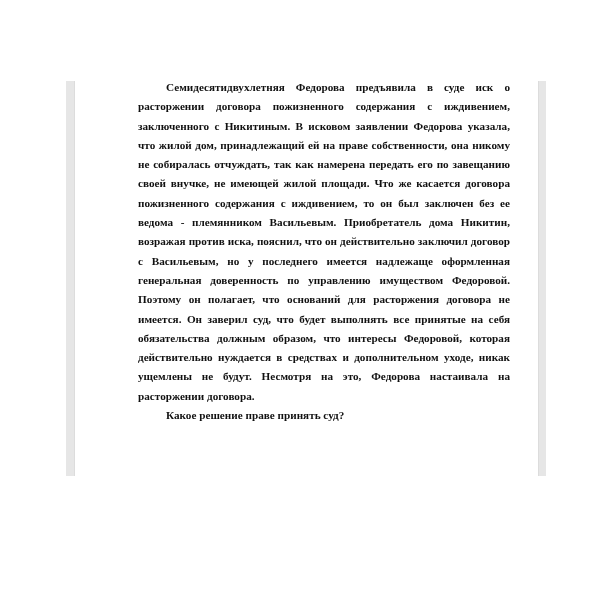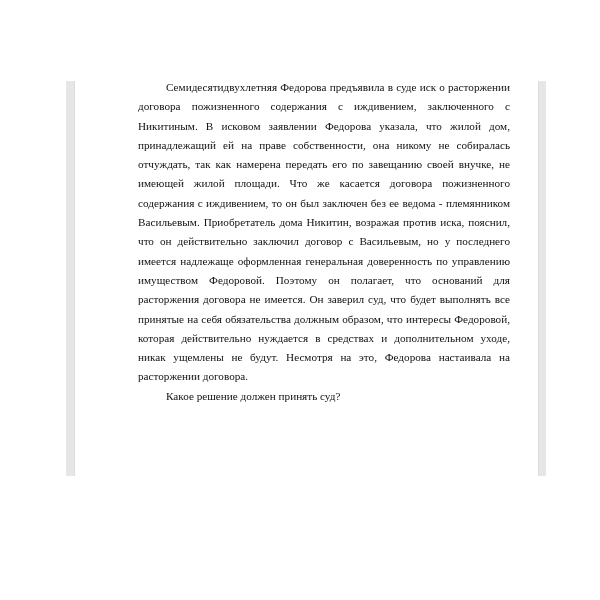--- a/index.html
+++ b/index.html
@@ -4,24 +4,24 @@
 <style>
   html, body { margin: 0; padding: 0; background: #ffffff; }
   body { width: 600px; height: 600px; position: relative; overflow: hidden; }
   .bar { position: absolute; top: 81px; height: 395px; background: #e6e6e6; }
   .bar.left { left: 66px; width: 8px; border-right: 1px solid #dcdcdc; }
   .bar.right { left: 538px; width: 7px; border-left: 1px solid #dcdcdc; }
   .page { position: absolute; left: 138px; top: 78px; width: 372px;
           font-family: "Liberation Serif", "DejaVu Serif", serif;
           font-size: 11.2px; line-height: 19.3px; color: #111; }
   .page p { margin: 0; text-align: justify; text-indent: 28px; }
-  .page p.last-line-left { text-align-last: left; }
+  .page p.last-line-left { text-align-last: left; font-weight: bold; }
 </style>
 </head>
 <body>
 
 <div class="bar left"></div>
 <div class="bar right"></div>
 
 <div class="page">
   <p class="last-line-left">Семидесятидвухлетняя Федорова предъявила в суде иск о расторжении договора пожизненного содержания с иждивением, заключенного с Никитиным. В исковом заявлении Федорова указала, что жилой дом, принадлежащий ей на праве собственности, она никому не собиралась отчуждать, так как намерена передать его по завещанию своей внучке, не имеющей жилой площади. Что же касается договора пожизненного содержания с иждивением, то он был заключен без ее ведома - племянником Васильевым. Приобретатель дома Никитин, возражая против иска, пояснил, что он действительно заключил договор с Васильевым, но у последнего имеется надлежаще оформленная генеральная доверенность по управлению имуществом Федоровой. Поэтому он полагает, что оснований для расторжения договора не имеется. Он заверил суд, что будет выполнять все принятые на себя обязательства должным образом, что интересы Федоровой, которая действительно нуждается в средствах и дополнительном уходе, никак ущемлены не будут. Несмотря на это, Федорова настаивала на расторжении договора.</p>
-  <p class="last-line-left">Какое решение должен принять суд?</p>
+  <p class="last-line-left">Какое решение праве принять суд?</p>
 </div>
 
 </body></html>

